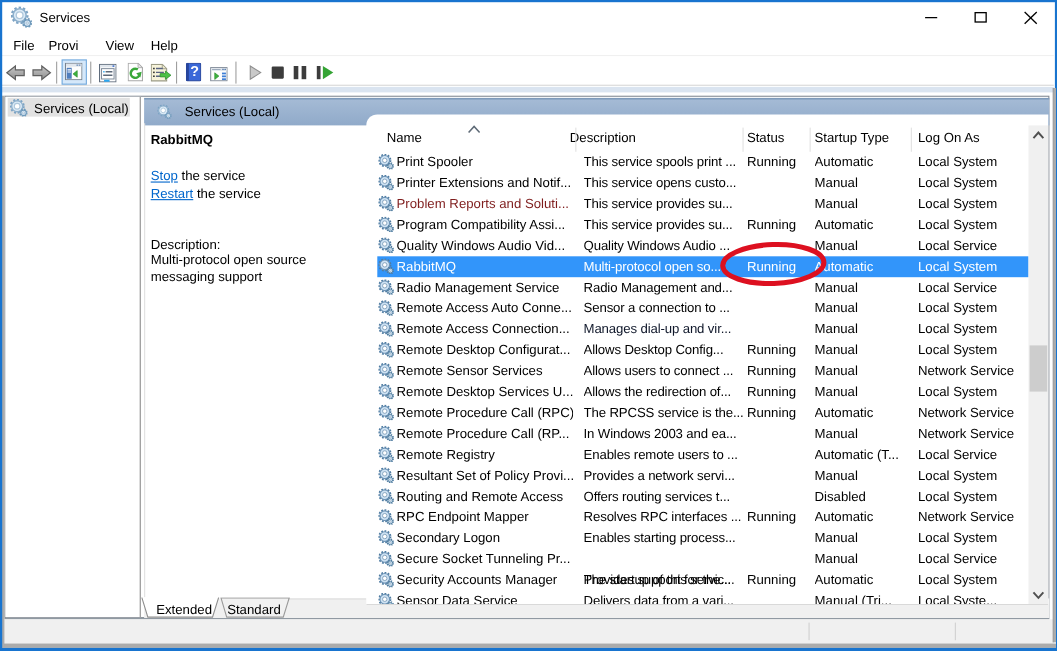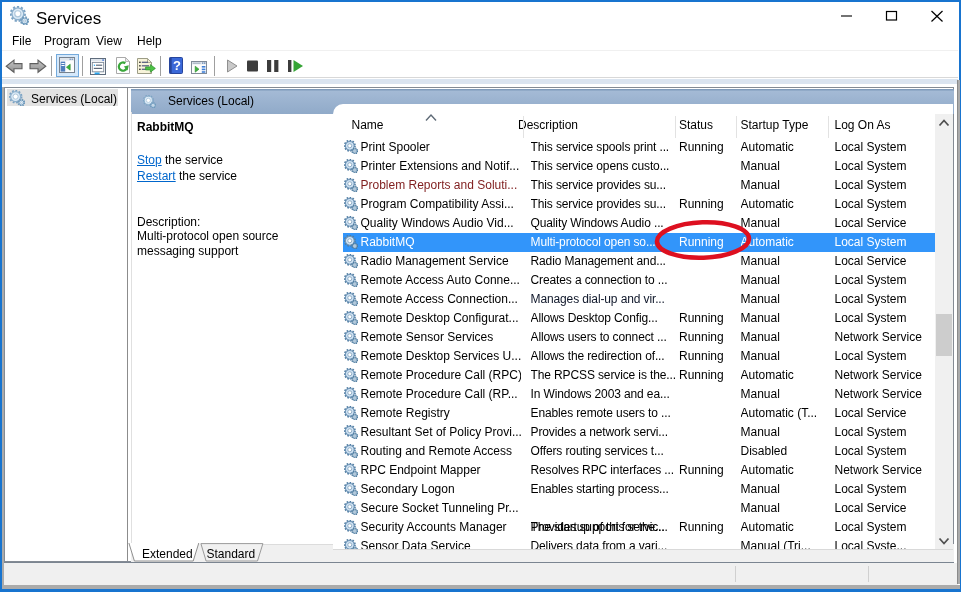--- a/index.html
+++ b/index.html
@@ -26,30 +26,30 @@
   <circle cx="12.4" cy="12.6" r="3.1" fill="none" stroke="#6f9abc" stroke-width="1.8" stroke-dasharray="1.3,1.15"></circle>
   <circle cx="12.4" cy="12.6" r="2.5" fill="#d7e7f4" stroke="#6f9abc" stroke-width="1"></circle>
   <circle cx="12.4" cy="12.6" r="0.9" fill="#ffffff" stroke="#9cb9d1" stroke-width="0.7"></circle>
 </g>
 </defs>
 </svg>
 
 <svg style="position:absolute;left:10px;top:6px;" width="19" height="19" viewBox="0 0 16 16">
     <use href="#gearT"></use>
   </svg>
-<div class="abs" style="left:36px;top:9px;font-size:17px;">Services</div>
+<div class="abs" style="left:36px;top:9px;font-size:12px;">Services</div>
 <svg class="abs" style="left:830px;top:5px" width="121" height="24" viewBox="0 0 121 24">
   <line x1="11" y1="11" x2="22" y2="11" stroke="#000" stroke-width="1.1"></line>
   <rect x="56.5" y="6.5" width="10" height="8.5" fill="none" stroke="#000" stroke-width="1.2"></rect>
   <line x1="101.5" y1="6" x2="112.5" y2="16.5" stroke="#000" stroke-width="1.2"></line>
   <line x1="112.5" y1="6" x2="101.5" y2="16.5" stroke="#000" stroke-width="1.2"></line>
 </svg>
 
 <div class="abs" style="left:12px;top:34px;">File</div>
-<div class="abs" style="left:44px;top:34px;">Program</div>
+<div class="abs" style="left:44px;top:34px;">Provi</div>
 <div class="abs" style="left:96px;top:34px;">View</div>
 <div class="abs" style="left:137px;top:34px;">Help</div>
 <div class="abs" style="left:1px;top:50px;width:957px;height:1px;background:#f0f0f0;"></div>
 
 <div class="abs" style="left:1px;top:77px;width:957px;height:1px;background:#d8d8d8;"></div>
 <div class="abs" style="left:1px;top:79px;width:957px;height:5px;background:#dae4f0;"></div>
 
 <svg class="abs" style="left:3px;top:57px" width="46" height="18" viewBox="0 0 46 18">
   <defs>
       <linearGradient id="ag" x1="0" y1="0" x2="0" y2="1">
@@ -223,21 +223,21 @@
       <use href="#gear"></use>
     </svg>
 <div class="cell" style="left:27.5px;top:150px;width:160px;color:#000000">Radio Management Service</div>
 <div class="cell" style="left:197.5px;top:150px;width:147px;letter-spacing:-0.12px;color:#000000">Radio Management and...</div>
 <div class="cell" style="left:407.5px;top:150px;width:90px;color:#000000">Manual</div>
 <div class="cell" style="left:501.5px;top:150px;width:100px;color:#000000">Local Service</div>
 <svg style="position:absolute;left:11px;top:169px;" width="14" height="14" viewBox="0 0 16 16">
       <use href="#gear"></use>
     </svg>
 <div class="cell" style="left:27.5px;top:169px;width:160px;color:#000000">Remote Access Auto Conne...</div>
-<div class="cell" style="left:197.5px;top:169px;width:147px;letter-spacing:-0.12px;color:#000000">Creates a connection to ...</div>
+<div class="cell" style="left:197.5px;top:169px;width:147px;letter-spacing:-0.12px;color:#000000">Sensor a connection to ...</div>
 <div class="cell" style="left:407.5px;top:169px;width:90px;color:#000000">Manual</div>
 <div class="cell" style="left:501.5px;top:169px;width:100px;color:#000000">Local System</div>
 <svg style="position:absolute;left:11px;top:188px;" width="14" height="14" viewBox="0 0 16 16">
       <use href="#gear"></use>
     </svg>
 <div class="cell" style="left:27.5px;top:188px;width:160px;color:#000000">Remote Access Connection...</div>
 <div class="cell" style="left:197.5px;top:188px;width:147px;letter-spacing:-0.12px;color:#0f172a">Manages dial-up and vir...</div>
 <div class="cell" style="left:407.5px;top:188px;width:90px;color:#000000">Manual</div>
 <div class="cell" style="left:501.5px;top:188px;width:100px;color:#000000">Local System</div>
 <svg style="position:absolute;left:11px;top:207px;" width="14" height="14" viewBox="0 0 16 16">

